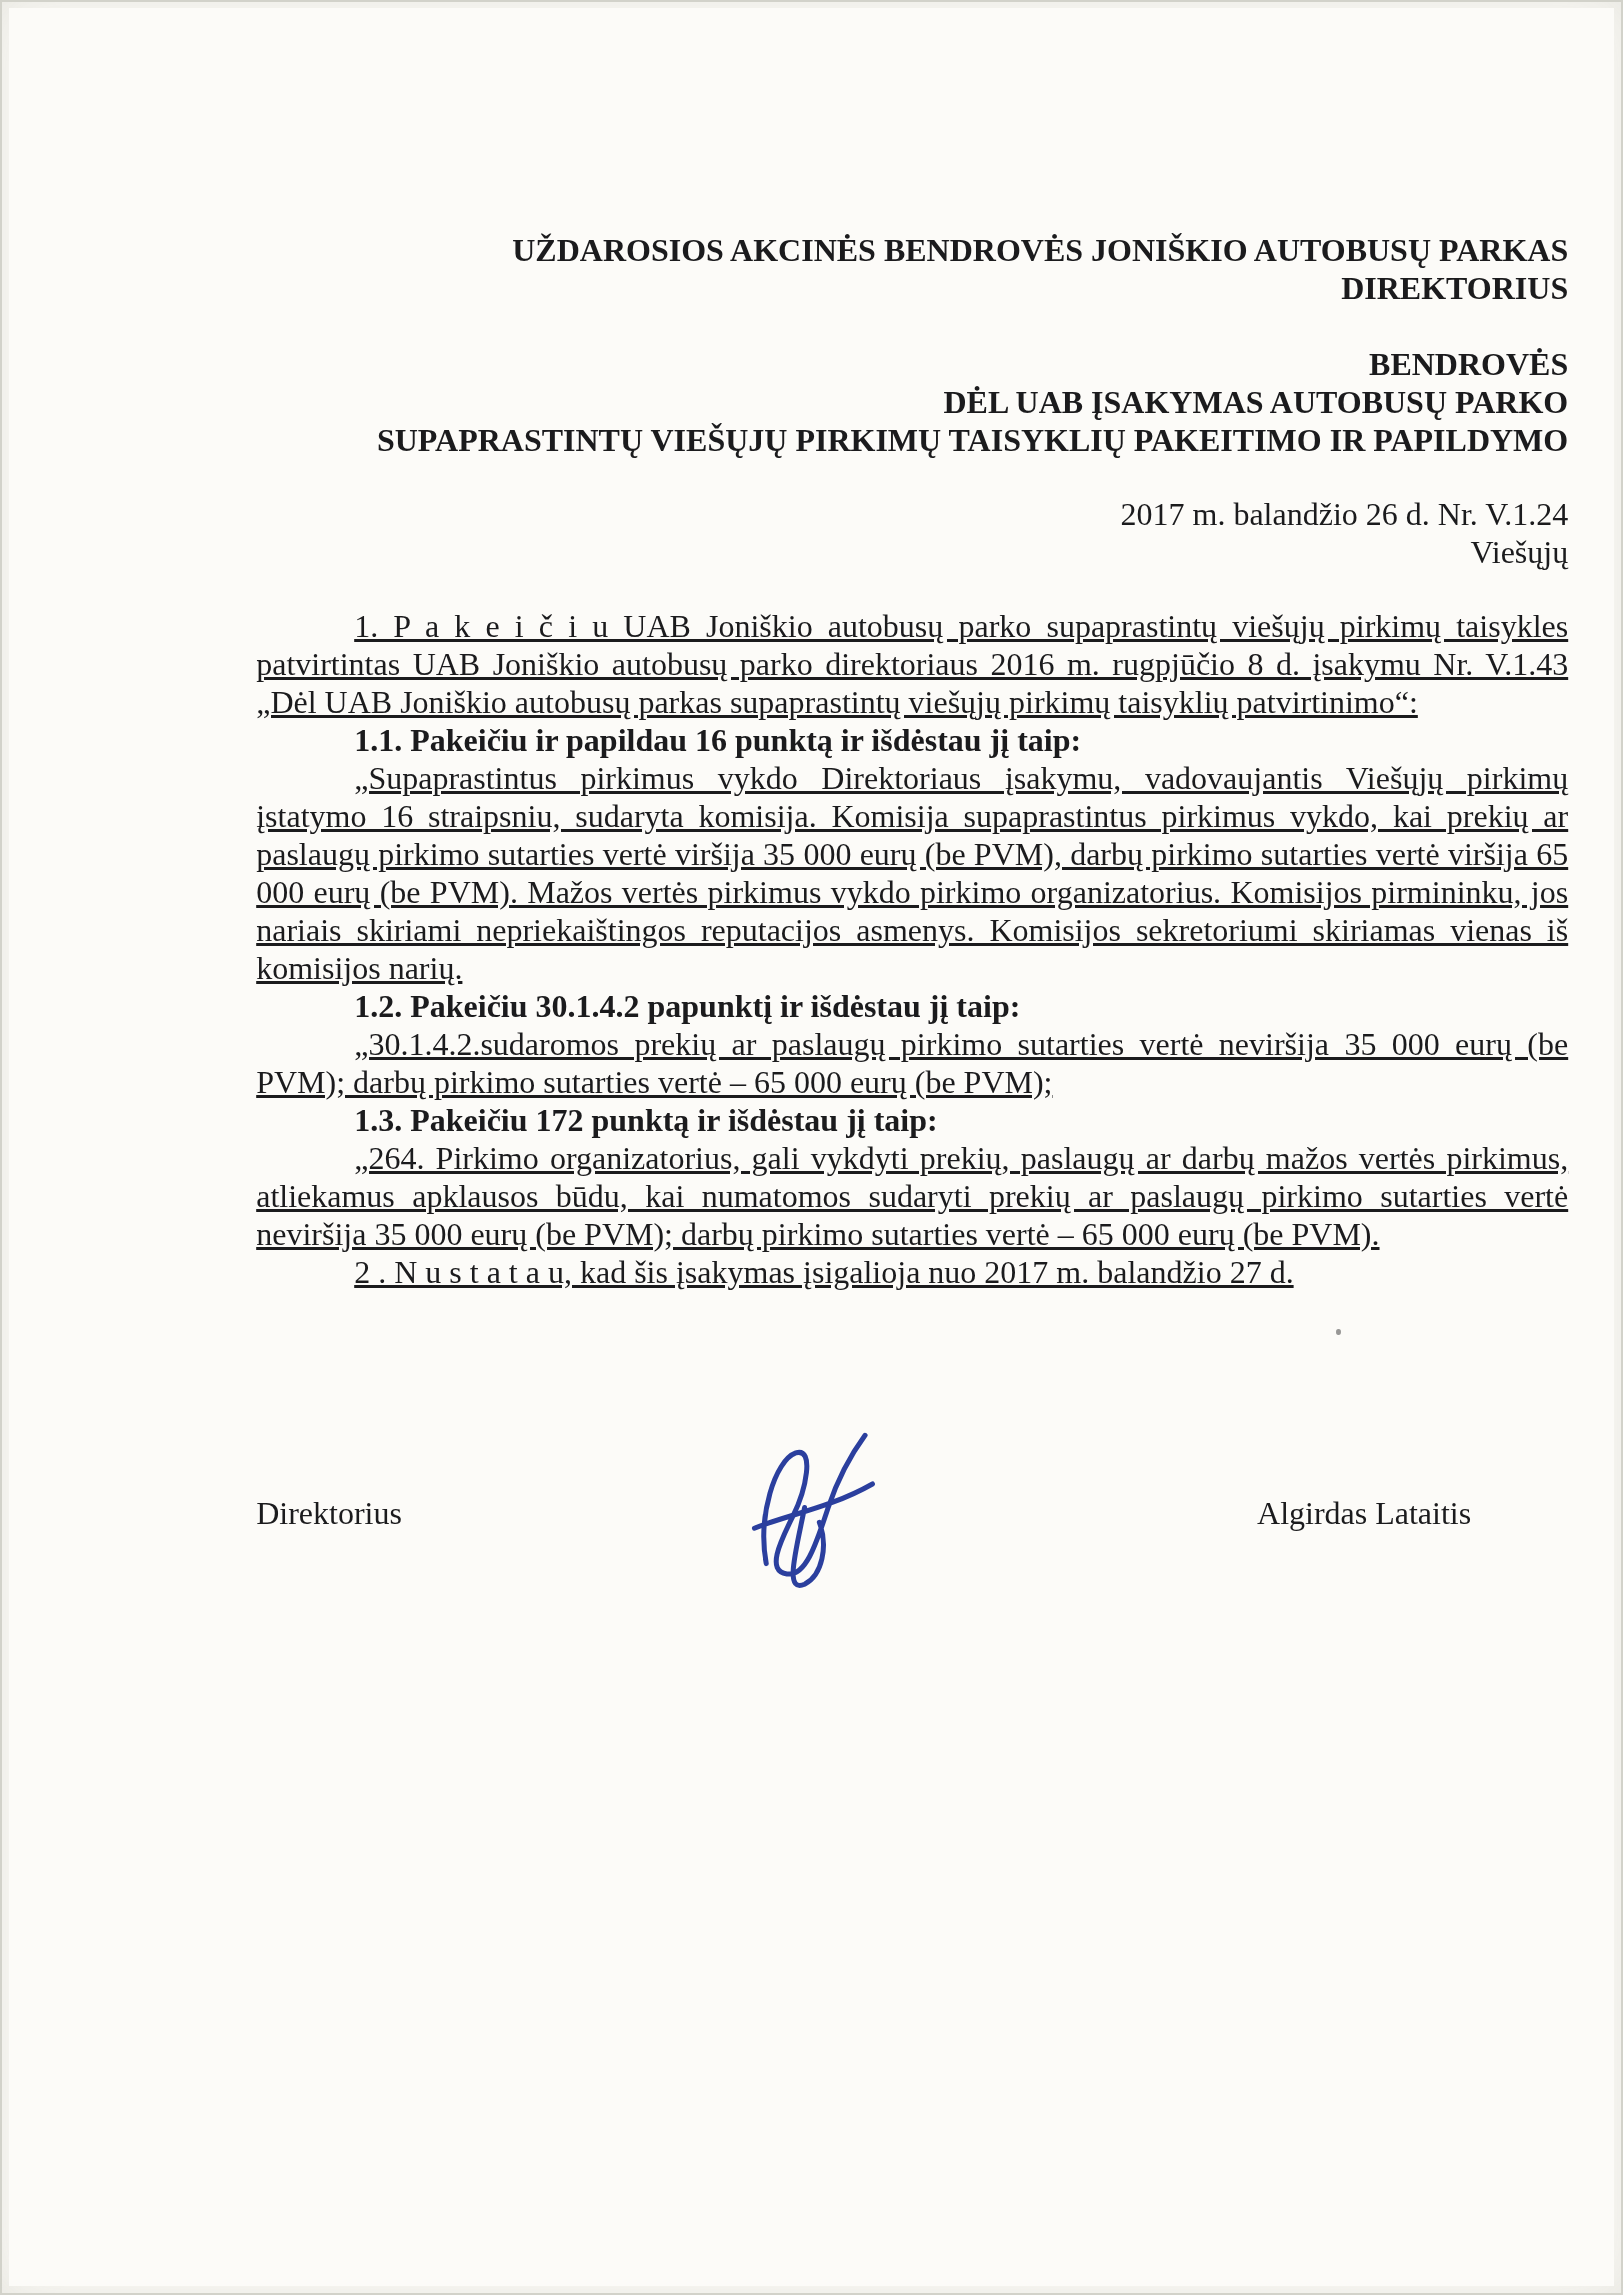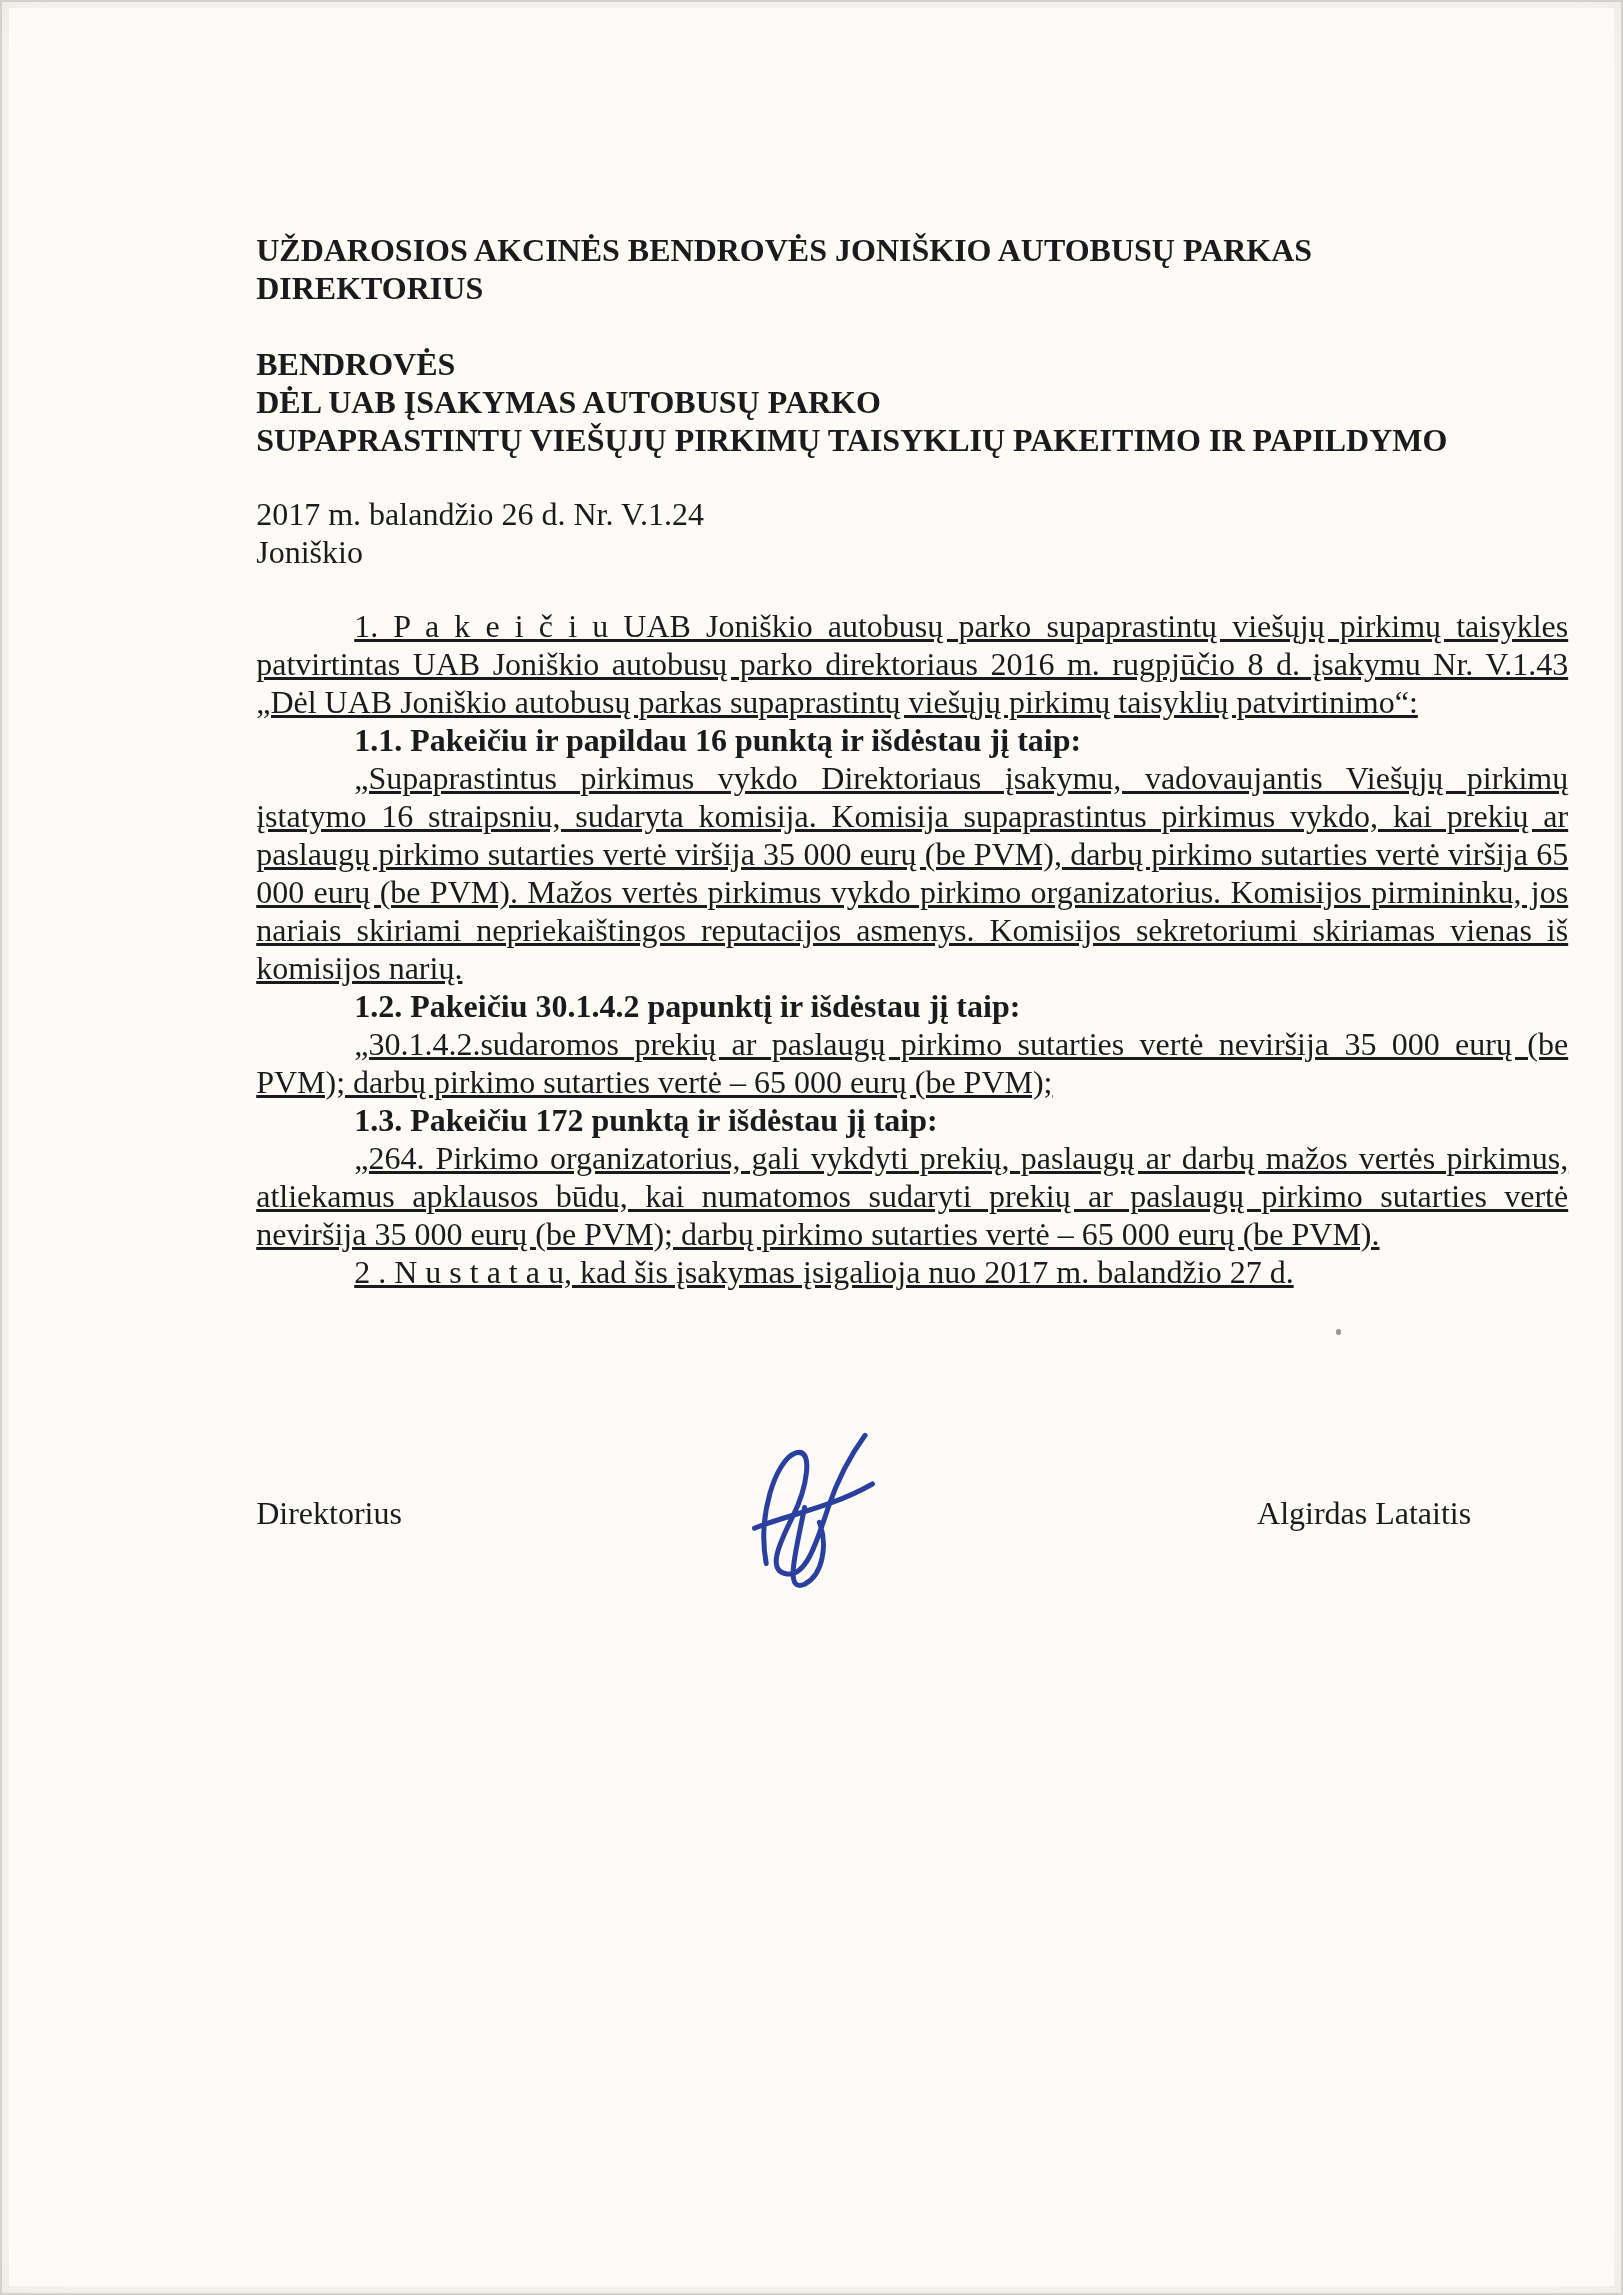--- a/index.html
+++ b/index.html
@@ -28,21 +28,21 @@
   .doc-content {
     position: absolute;
     left: 247px;
     width: 1312px;
     top: 0;
     padding-top: 223px;
     font-size: 32px;
     line-height: 38px;
   }
   .centered {
-    text-align: left;
+    text-align: right;
     white-space: nowrap;
   }
   .bold { font-weight: bold; }
   .org-block { margin: 0; }
   .order-block { margin-top: 38px; }
   .date-block { margin-top: 36px; }
   .body-block { margin-top: 36px; }
   p.para {
     margin: 0;
     text-align: justify;
@@ -95,21 +95,21 @@
       </div>
 
       <div class="order-block centered bold">
         <div>BENDROVĖS</div>
         <div>DĖL UAB ĮSAKYMAS AUTOBUSŲ PARKO</div>
         <div>SUPAPRASTINTŲ VIEŠŲJŲ PIRKIMŲ TAISYKLIŲ PAKEITIMO IR PAPILDYMO</div>
       </div>
 
       <div class="date-block centered">
         <div>2017 m. balandžio  26  d. Nr. V.1.24</div>
-        <div>Joniškio</div>
+        <div>Viešųjų</div>
       </div>
 
       <div class="body-block">
         <p class="para">1. P a k e i č i u   UAB Joniškio autobusų parko supaprastintų viešųjų pirkimų taisykles patvirtintas UAB Joniškio autobusų parko direktoriaus 2016 m. rugpjūčio 8 d. įsakymu Nr. V.1.43 „Dėl UAB Joniškio autobusų parkas supaprastintų viešųjų pirkimų taisyklių patvirtinimo“:</p>
         <p class="heading">1.1. Pakeičiu ir papildau 16 punktą ir išdėstau jį taip:</p>
         <p class="para">„Supaprastintus pirkimus vykdo Direktoriaus įsakymu, vadovaujantis Viešųjų pirkimų įstatymo 16 straipsniu, sudaryta komisija. Komisija supaprastintus pirkimus vykdo, kai prekių ar paslaugų pirkimo sutarties vertė viršija 35 000 eurų (be PVM), darbų pirkimo sutarties vertė viršija 65 000 eurų (be PVM). Mažos vertės pirkimus vykdo pirkimo organizatorius. Komisijos pirmininku, jos nariais skiriami nepriekaištingos reputacijos asmenys. Komisijos sekretoriumi skiriamas vienas iš komisijos narių.</p>
         <p class="heading">1.2. Pakeičiu 30.1.4.2 papunktį ir išdėstau jį taip:</p>
         <p class="para">„30.1.4.2.sudaromos prekių ar paslaugų pirkimo sutarties vertė neviršija 35 000 eurų (be PVM); darbų pirkimo sutarties vertė – 65 000 eurų (be PVM);</p>
         <p class="heading">1.3. Pakeičiu 172 punktą ir išdėstau jį taip:</p>
         <p class="para">„264. Pirkimo organizatorius, gali vykdyti prekių, paslaugų ar darbų mažos vertės pirkimus, atliekamus apklausos būdu, kai numatomos sudaryti prekių ar paslaugų pirkimo sutarties vertė neviršija 35 000 eurų (be PVM); darbų pirkimo sutarties vertė – 65 000 eurų (be PVM).</p>

